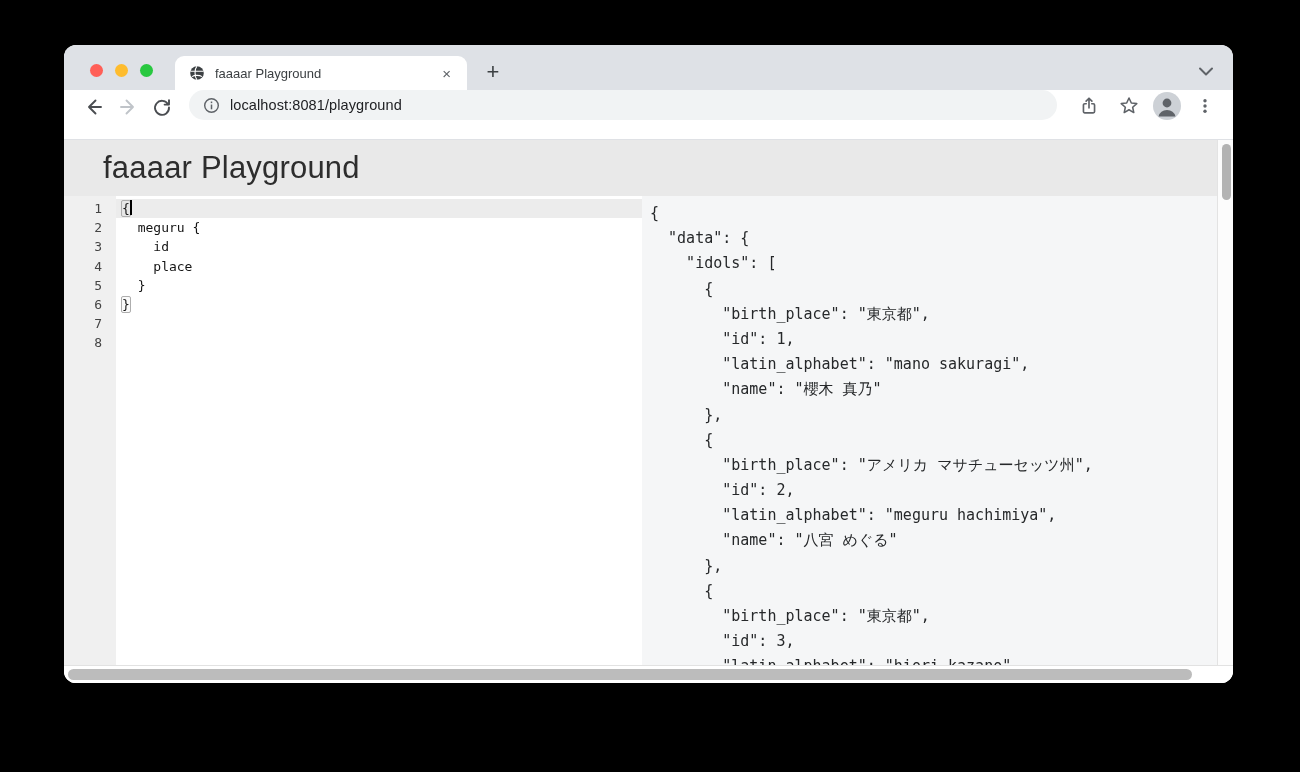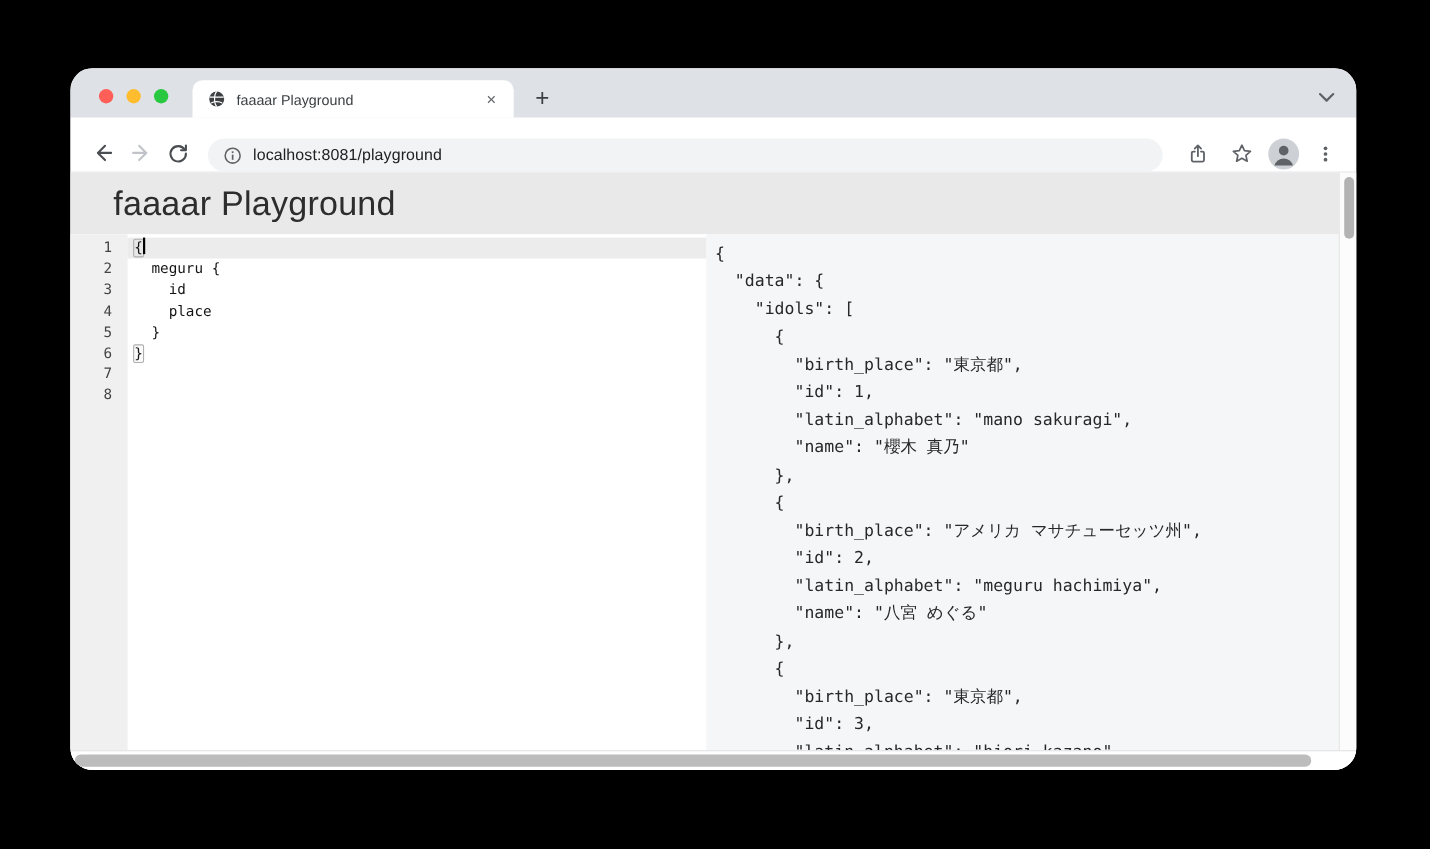--- a/index.html
+++ b/index.html
@@ -4,22 +4,22 @@
 <style>
   * { box-sizing: border-box; }
   html,body { margin:0; padding:0; }
   body {
     width:1300px; height:772px; background:#000; overflow:hidden; position:relative;
     font-family:"Liberation Sans", sans-serif;
   }
 
   
   .window {
-    position:absolute; left:64px; top:62px; width:1169px; height:638px;
-    background:#fff; border-radius:20px; overflow:hidden;
+    position:absolute; left:64px; top:45px; width:1169px; height:638px;
+    background:#fff; border-radius:12px; overflow:hidden;
     box-shadow:0 10px 40px rgba(0,0,0,.6);
   }
 
   
   .tabstrip { position:relative; height:45px; background:#dee1e6; }
   .traffic { position:absolute; left:26px; top:19px; display:flex; gap:12px; }
   .dot { width:13px; height:13px; border-radius:50%; }
   .tab {
     position:absolute; left:111px; top:11px; width:292px; height:34px;
     background:#fff; border-radius:9px 9px 0 0;
@@ -31,21 +31,21 @@
   .tab-close { font-size:15px; color:#5f6368; padding:0 6px; cursor:default; line-height:1; }
   .newtab {
     position:absolute; left:416px; top:15px; width:26px; height:26px;
     font-size:22px; color:#3c4043; text-align:center; line-height:24px;
   }
   .strip-chevron { position:absolute; right:18px; top:21px; width:18px; height:12px; }
 
   
   .toolbar {
     position:relative; height:50px; background:#fff; border-bottom:1px solid #dfe1e5;
-    display:flex; align-items:flex-end;
+    display:flex; align-items:flex-start;
   }
   .navbtn { width:34px; height:34px; display:flex; align-items:center; justify-content:center; flex:0 0 34px; }
   .navbtn:nth-child(1){ margin-left:13px; }
   .omnibox {
     flex:1; height:30px; margin:0 16px 0 10px; background:#f1f3f4; border-radius:15px;
     display:flex; align-items:center; padding:0 14px;
   }
   .omni-url { margin-left:10px; font-size:14.5px; color:#202124; letter-spacing:.1px; }
   .toolbar-right { display:flex; align-items:center; gap:8px; margin-right:12px; }
   .iconbtn { width:32px; height:32px; display:flex; align-items:center; justify-content:center; }

